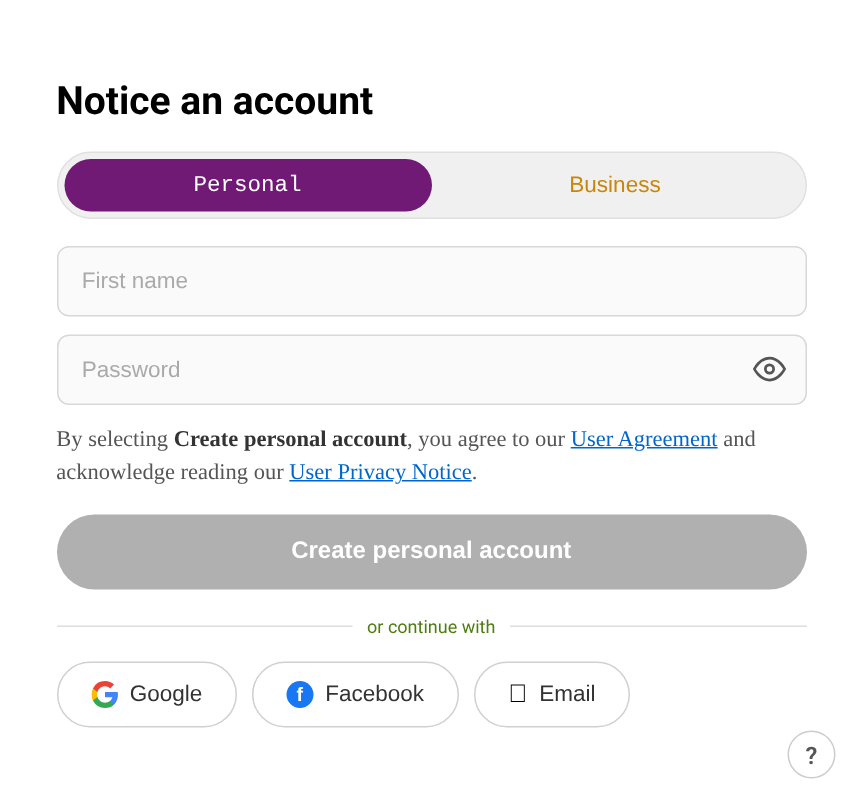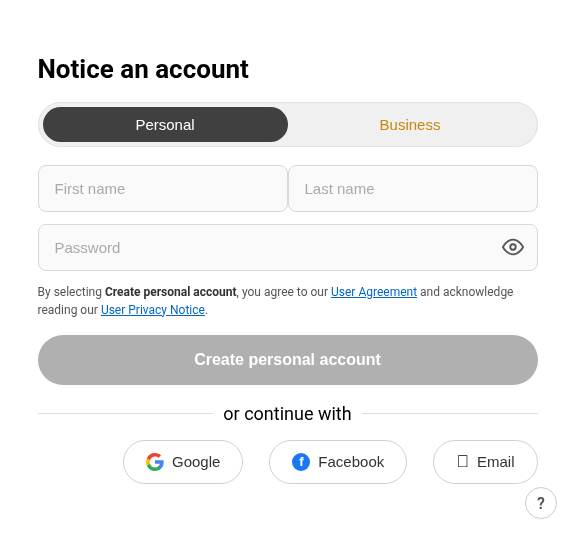--- a/index.html
+++ b/index.html
@@ -45,22 +45,23 @@
       padding: 9px 0;
       border: none;
       border-radius: 50px;
       font-size: 15px;
       font-weight: 500;
       cursor: pointer;
       transition: all 0.2s;
     }
 
     .tab-btn.active {
-      background: #404040;
+      background: #701a75;
       color: #fff;
+      font-family: Liberation Mono, monospace;
     }
 
     .tab-btn.inactive {
       background: transparent;
       color: #c8860a;
     }
 
     .name-row {
       display: flex;
       margin-bottom: 12px;
@@ -97,24 +98,25 @@
       top: 50%;
       transform: translateY(-50%);
       cursor: pointer;
       color: #555;
       font-size: 18px;
       display: flex;
       align-items: center;
     }
 
     .legal-text {
-      font-size: 12px;
+      font-size: 15px;
       color: #555;
       margin-bottom: 16px;
       line-height: 1.5;
+      font-family: Liberation Serif, serif;
     }
 
     .legal-text a {
       color: #0066cc;
       text-decoration: underline;
     }
 
     .legal-text strong {
       font-weight: 700;
       color: #333;
@@ -140,29 +142,29 @@
       gap: 10px;
     }
 
     .divider-line {
       flex: 1;
       height: 1px;
       background: #ddd;
     }
 
     .divider-text {
-      font-size: 18px;
-      color: #000000;
+      font-size: 12px;
+      color: #4d7c0f;
       white-space: nowrap;
     }
 
     .social-buttons {
       display: flex;
-      gap: 26px;
-      justify-content: flex-end;
+      gap: 10px;
+      justify-content: flex-start;
     }
 
     .social-btn {
       display: flex;
       align-items: center;
       gap: 8px;
       padding: 11px 22px;
       border: 1.5px solid #d0d0d0;
       border-radius: 50px;
       background: #fff;
@@ -219,21 +221,20 @@
 <div class="container">
   <h1 class="title">Notice an account</h1>
 
   <div class="tab-switcher">
     <button class="tab-btn active">Personal</button>
     <button class="tab-btn inactive">Business</button>
   </div>
 
   <div class="name-row">
     <input class="input-field" type="text" placeholder="First name" style="">
-    <input class="input-field" type="text" placeholder="Last name" style="">
   </div>
 
 
   <div class="input-wrapper">
     <input class="input-field" type="password" placeholder="Password" style="">
     <span class="eye-icon">
       <svg xmlns="http://www.w3.org/2000/svg" width="22" height="22" viewBox="0 0 24 24" fill="none" stroke="#555" stroke-width="2" stroke-linecap="round" stroke-linejoin="round">
         <path d="M1 12s4-8 11-8 11 8 11 8-4 8-11 8-11-8-11-8z"></path>
         <circle cx="12" cy="12" r="3"></circle>
       </svg>

